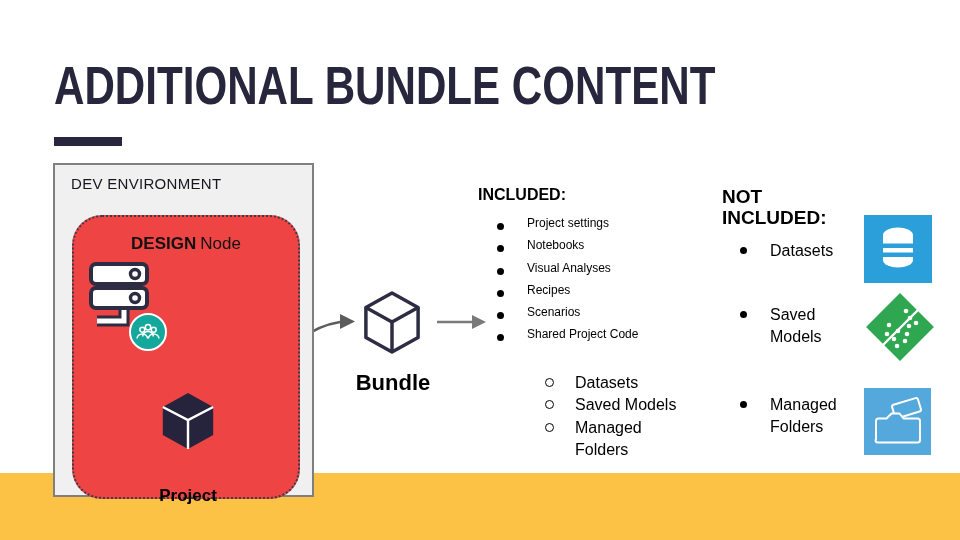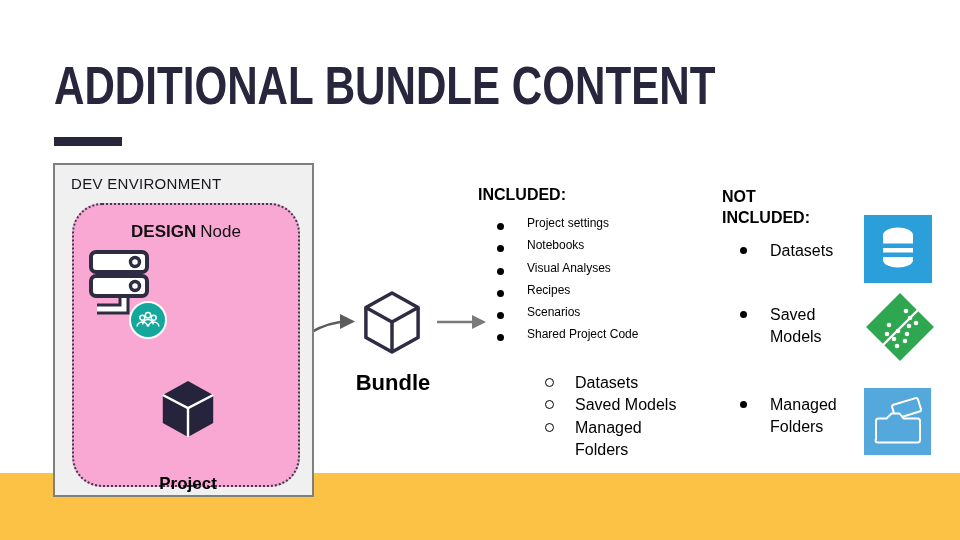--- a/index.html
+++ b/index.html
@@ -14,21 +14,21 @@
   .slide-title{left:54px;top:54px;width:900px;font-size:54px;font-weight:700;color:#28263C;
                letter-spacing:0px;transform:scaleX(0.78);transform-origin:left top;
                white-space:nowrap;z-index:2;}
   .title-dash{left:54px;top:137px;width:68px;height:9px;background:#28263C;z-index:2;}
 
   
   .env-box{left:53px;top:163px;width:261px;height:334px;background:#F0F0F0;
            border:2px solid #7F7F7F;box-sizing:border-box;z-index:1;}
   .env-label{position:absolute;left:16px;top:10px;font-size:15px;font-weight:500;color:#17161F;
              letter-spacing:0.3px;}
-  .design-box{position:absolute;left:17px;top:38px;width:228px;height:284px;background:#f9a8d4;
+  .design-box{position:absolute;left:17px;top:50px;width:228px;height:284px;background:#ef4444;
               border:2px dotted #3B3B49;border-radius:30px;box-sizing:border-box;padding-left:34px;}
   .design-label{position:absolute;left:0;top:17px;width:100%;text-align:center;font-size:17px;color:#111111;}
   .design-label .bold{font-weight:700;}
   .design-label .rest{font-weight:400;margin-left:4px;}
 
   .server-svg{position:absolute;left:14px;top:44px;width:62px;height:80px;}
   .users-badge{position:absolute;left:55px;top:96px;width:34px;height:34px;border-radius:50%;
                background:#14A79B;border:2px solid #ffffff;box-sizing:content-box;}
   .users-badge svg{position:absolute;left:3px;top:3px;}
 
@@ -50,21 +50,21 @@
   .li-row{display:flex;align-items:flex-start;height:22.3px;font-size:12px;color:#000000;text-align:center;}
   .li-row .dot{flex:0 0 auto;width:7px;height:7px;border-radius:50%;background:#000000;
                margin:7px 23px 0 0;}
   .sub-list{left:545px;top:372px;z-index:2;}
   .sub-row{display:flex;align-items:flex-start;font-size:16px;color:#000000;line-height:22.3px;}
   .sub-row .ring{flex:0 0 auto;width:7px;height:7px;border-radius:50%;border:1.6px solid #000000;
                  margin:6px 21px 0 0;background:transparent;}
   .sub-row .txt{width:110px;}
 
   
-  .ni-header{left:722px;top:186px;font-size:16px;font-weight:700;color:#000000;line-height:21px;z-index:2;}
+  .ni-header{left:722px;top:186px;font-size:19px;font-weight:700;color:#000000;line-height:21px;z-index:2;}
   .ni-row{display:flex;align-items:flex-start;z-index:2;font-size:16px;color:#000000;line-height:21.5px;}
   .ni-row .dot{flex:0 0 auto;width:7px;height:7px;border-radius:50%;background:#000000;margin:7px 23px 0 0;}
   .ni-row .txt{width:92px;}
   .ni-row1{left:740px;top:240px;}
   .ni-row2{left:740px;top:304px;}
   .ni-row3{left:740px;top:394px;}
 
   .icon-tile{z-index:2;}
   .datasets-tile{left:864px;top:215px;width:68px;height:68px;background:#2B9FD9;}
   .models-tile{left:862px;top:289px;width:76px;height:76px;}

